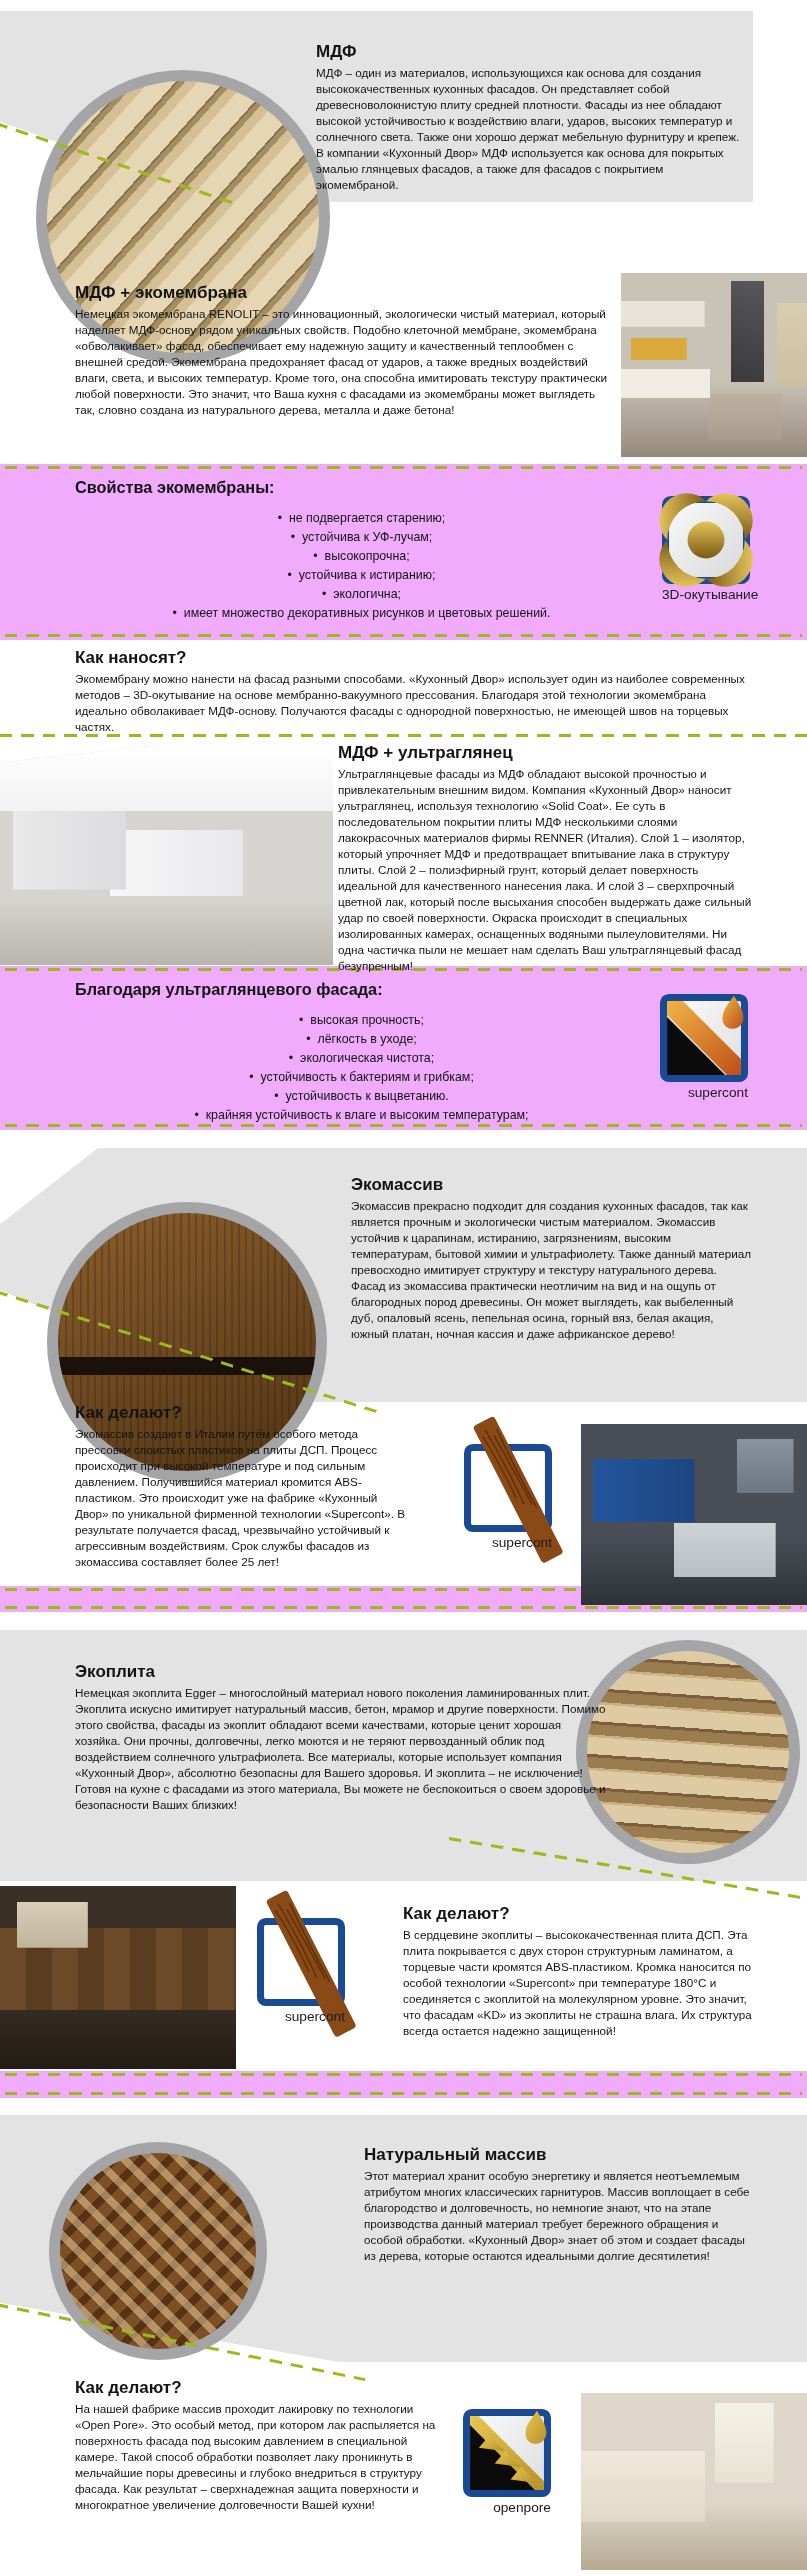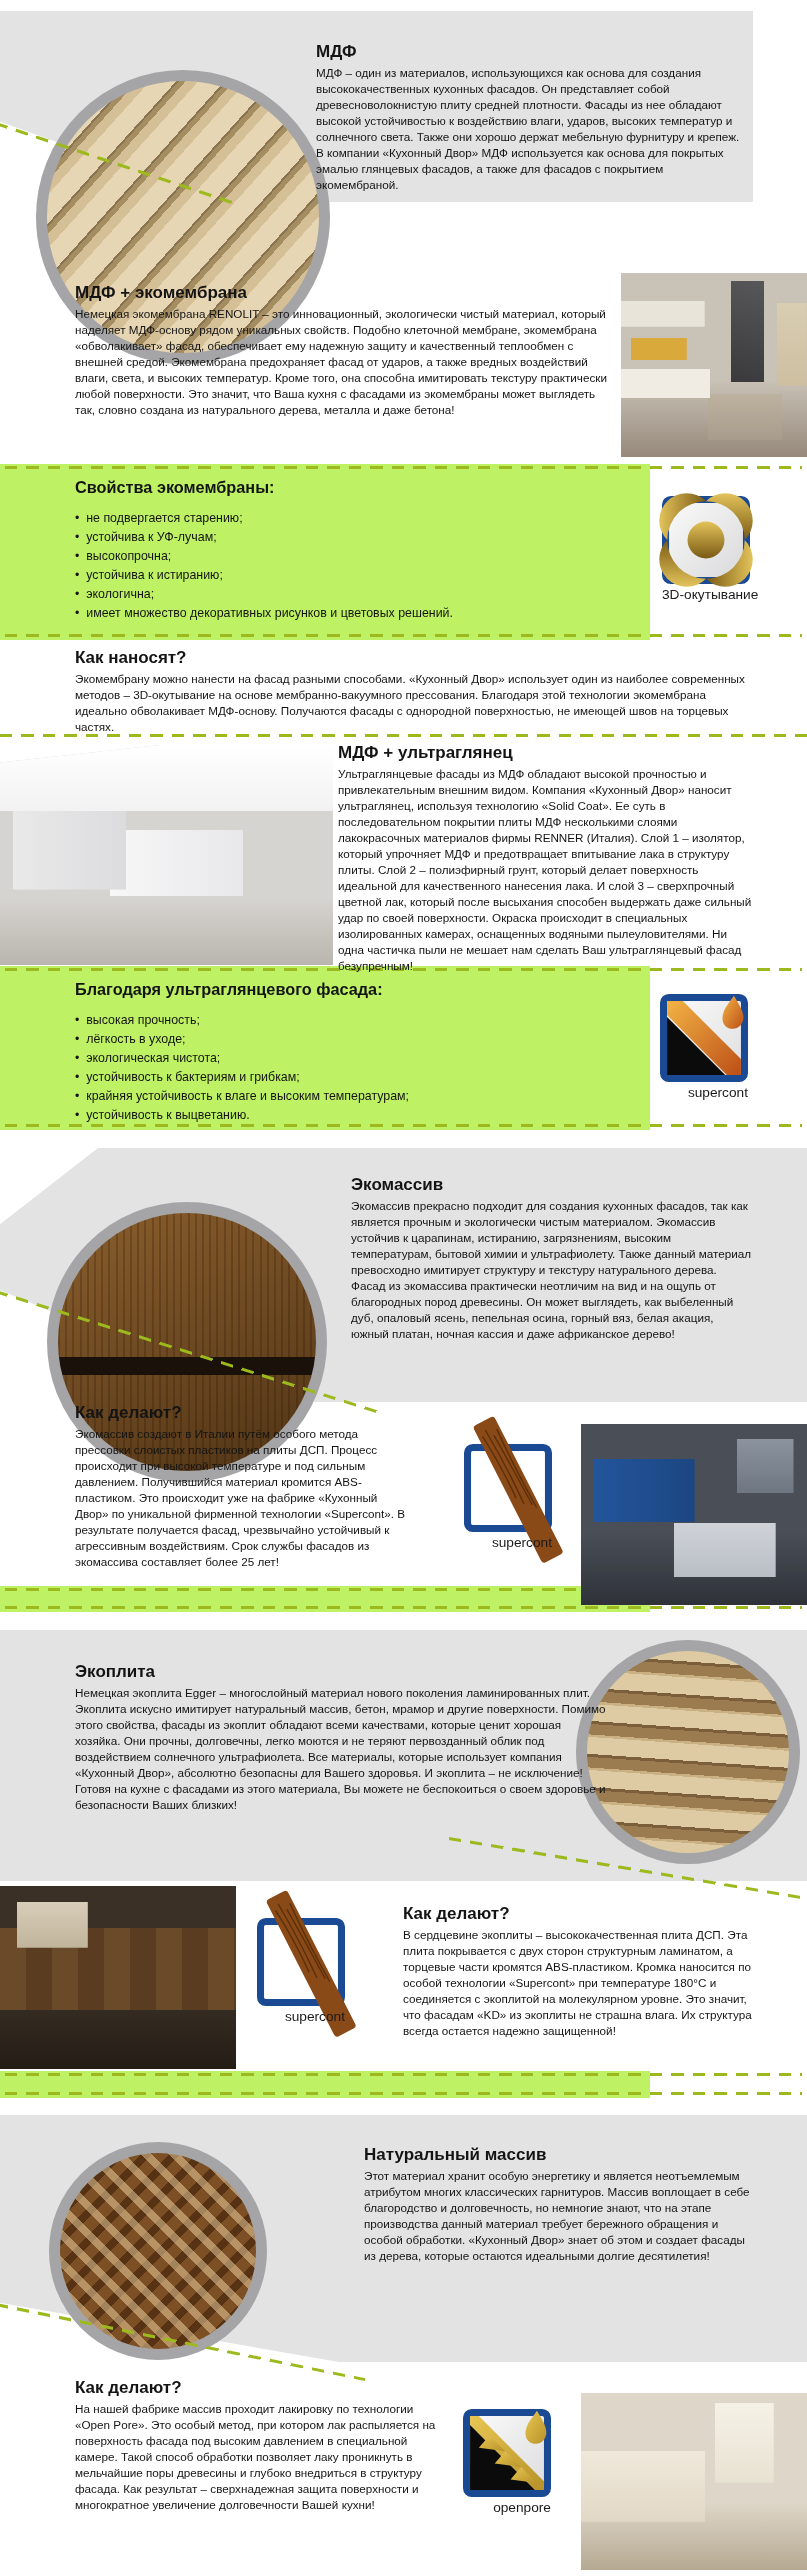--- a/index.html
+++ b/index.html
@@ -15,21 +15,21 @@
           clip-path:polygon(0 0,100% 0,100% 100%,0 100%);}
   #panelM{left:0;top:2115px;width:807px;height:247px;
           clip-path:polygon(0 0,100% 0,100% 100%,42% 100%,0 76%);}
   .dash{position:absolute;height:3.3px;z-index:6;
         background:repeating-linear-gradient(90deg,#9cb91d 0 12.4px,rgba(0,0,0,0) 12.4px 21.5px);}
   #dashA{left:-3.9px;top:122px;width:254px;transform:rotate(18.5deg);transform-origin:0 0;}
   #dashUltra{left:0;top:734px;width:807px;}
   #dashG{left:-3.9px;top:1290px;width:403px;transform:rotate(17.5deg);transform-origin:0 0;}
   #dashJ{left:449px;top:1837px;width:371px;transform:rotate(9.5deg);transform-origin:0 0;}
   #dashM{left:-3.9px;top:2303px;width:377px;transform:rotate(11.5deg);transform-origin:0 0;}
-  .band{position:absolute;left:0;width:650px;background:#bef264;z-index:2;}
+  .band{position:absolute;left:0;width:807px;background:#f0abfc;z-index:2;}
   #band1{top:464px;height:176px;}
   #band2{top:966px;height:164px;}
   #bandI{top:1586px;height:26px;}
   #bandL{top:2071px;height:27px;}
   .band .dash{left:5.2px;width:797px;}
   .band .dtop{top:2px;} .band .dbot{bottom:2.6px;}
   .circle{position:absolute;border-radius:50%;border:11px solid #a5a5a7;
           box-sizing:border-box;z-index:4;}
   #circleA{left:36px;top:70px;width:294px;height:294px;
      background:repeating-linear-gradient(312deg,#e6d6b4 0 19.5px,#d4bf97 19.5px 29px,#a58d62 29px 34px,#8a7350 34px 36px);}
@@ -51,21 +51,21 @@
   #textD{left:75px;top:648px;width:680px;}
   #textE{left:338px;top:743px;width:416px;}
   #textG{left:351px;top:1175px;width:403px;}
   #textH{left:75px;top:1403px;width:335px;}
   #textJt{left:75px;top:1662px;width:534px;}
   #textK{left:403px;top:1904px;width:351px;}
   #textM{left:364px;top:2145px;width:390px;}
   #textN{left:75px;top:2378px;width:368px;}
   .props{position:absolute;left:75px;top:14.3px;width:573px;}
   .props h2{margin:0;font-size:16.3px;font-weight:700;}
-  .props ul{margin:11.7px 0 0 0;padding:0;list-style:none;}
+  .props ul{margin:11.7px 0 0 0;padding:0;list-style:none;text-align:center;}
   .props li{font-size:12.4px;line-height:19px;}
   .props li::before{content:"\2022\00a0\00a0";}
   .logo{position:absolute;width:88px;text-align:right;z-index:5;}
   .logo svg{display:block;width:88px;height:88px;overflow:visible;}
   .logo .cap{margin-top:3.3px;font-size:13.7px;color:#1b1b1b;white-space:nowrap;}
   #logo3d{left:662px;top:496px;}
   #logoSol{left:660px;top:994px;}
   #logoSc1{left:464px;top:1444px;}
   #logoSc2{left:257px;top:1918px;}
   #logoOp{left:463px;top:2409px;}
@@ -169,22 +169,22 @@
   <div class="band" id="band2">
     <div class="dash dtop"></div>
     <div class="dash dbot"></div>
     <div class="props">
       <h2>Благодаря ультраглянцевого фасада:</h2>
       <ul>
         <li>высокая прочность;</li>
         <li>лёгкость в уходе;</li>
         <li>экологическая чистота;</li>
         <li>устойчивость к бактериям и грибкам;</li>
+        <li>устойчивость к выцветанию.</li>
         <li>крайняя устойчивость к влаге и высоким температурам;</li>
-        <li>устойчивость к выцветанию.</li>
       </ul>
     </div>
   </div>
   <div class="logo" id="logoSol">
     <svg viewBox="0 0 100 100">
       <defs>
         <linearGradient id="gsolo" x1="0" y1="0" x2="1" y2="1">
           <stop offset="0" stop-color="#f2b445"></stop>
             <stop offset="1" stop-color="#bd4f17"></stop>
         </linearGradient>

